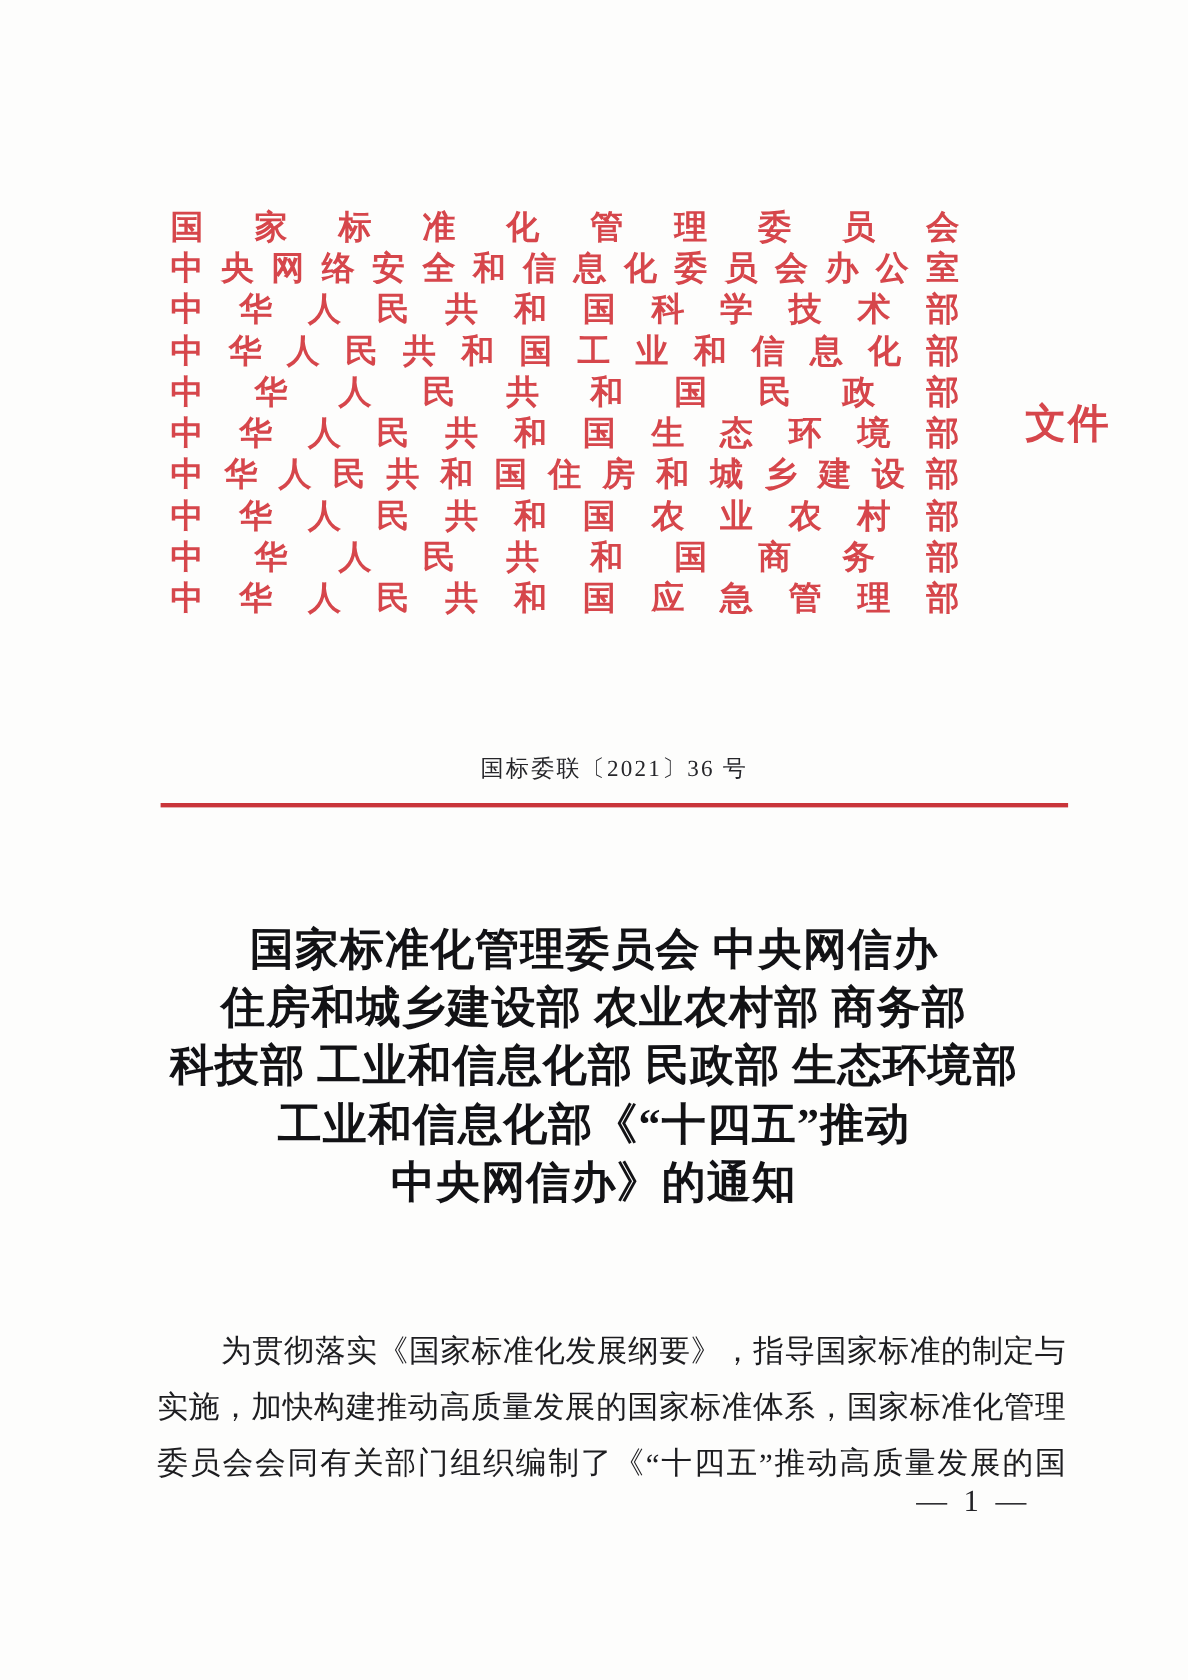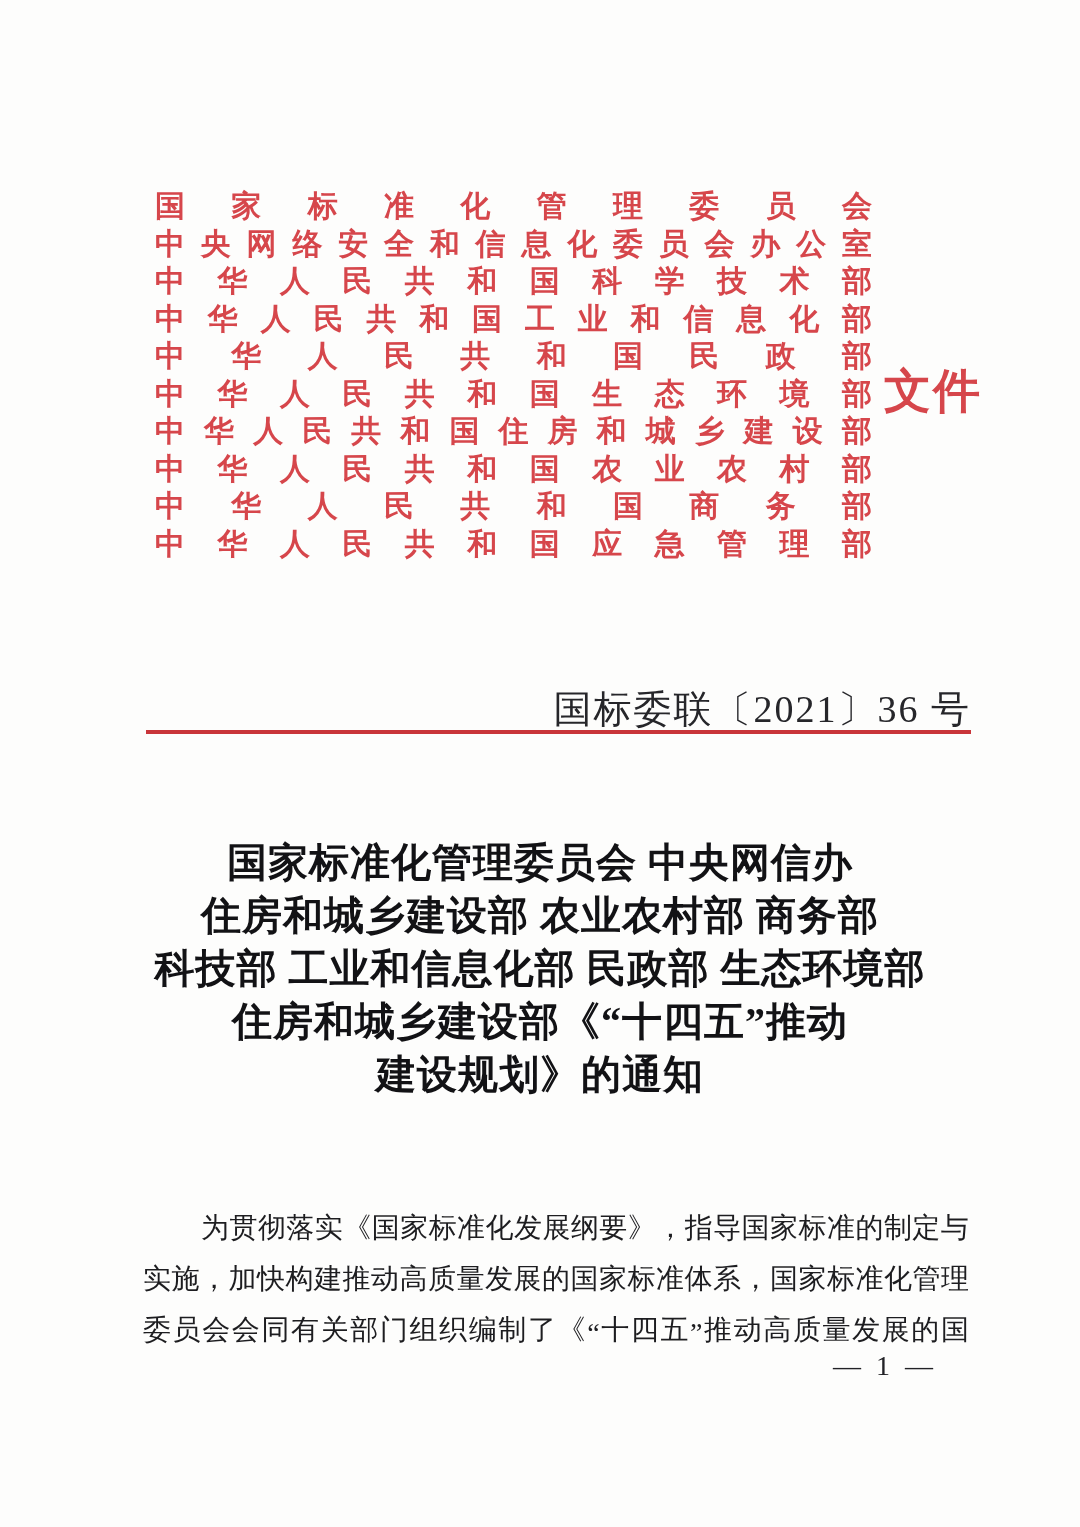--- a/index.html
+++ b/index.html
@@ -24,37 +24,37 @@
     height: 37.5px;
     font-size: 30px;
     font-weight: 700;
     color: #d6464b;
     white-space: nowrap;
     overflow: visible;
   }
   [data-justify="true"] { display: flex; justify-content: space-between; }
   .doc-word {
     position: absolute;
-    left: 884px;
+    left: 932px;
     top: 360px;
-    font-size: 47px;
+    font-size: 37px;
     font-weight: 700;
     color: #d6464b;
     letter-spacing: 2px;
     white-space: nowrap;
   }
 
   
   .doc-number {
     position: absolute;
     left: 146px;
     top: 684px;
     width: 825px;
-    text-align: right;
-    font-size: 38px;
+    text-align: center;
+    font-size: 21px;
     color: #26262a;
     letter-spacing: 2px;
   }
   .red-rule {
     position: absolute;
     left: 146px;
     top: 730px;
     width: 825px;
     height: 4px;
     background: #c9353a;
@@ -260,22 +260,22 @@
   <div class="doc-word">文件</div>
 
   <div class="doc-number">国标委联〔2021〕36 号</div>
 
   <div class="red-rule"></div>
 
   <div class="title">
     <div class="title-line">国家标准化管理委员会 中央网信办</div>
     <div class="title-line">住房和城乡建设部 农业农村部 商务部</div>
     <div class="title-line">科技部 工业和信息化部 民政部 生态环境部</div>
-    <div class="title-line">住房和城乡建设部《“十四五”推动</div>
-    <div class="title-line">建设规划》的通知</div>
+    <div class="title-line">工业和信息化部《“十四五”推动</div>
+    <div class="title-line">中央网信办》的通知</div>
   </div>
 
   <div class="body-text">
     <div class="body-line indent" data-justify="true">
         <span>为</span>
         <span>贯</span>
         <span>彻</span>
         <span>落</span>
         <span>实</span>
         <span>《</span>

